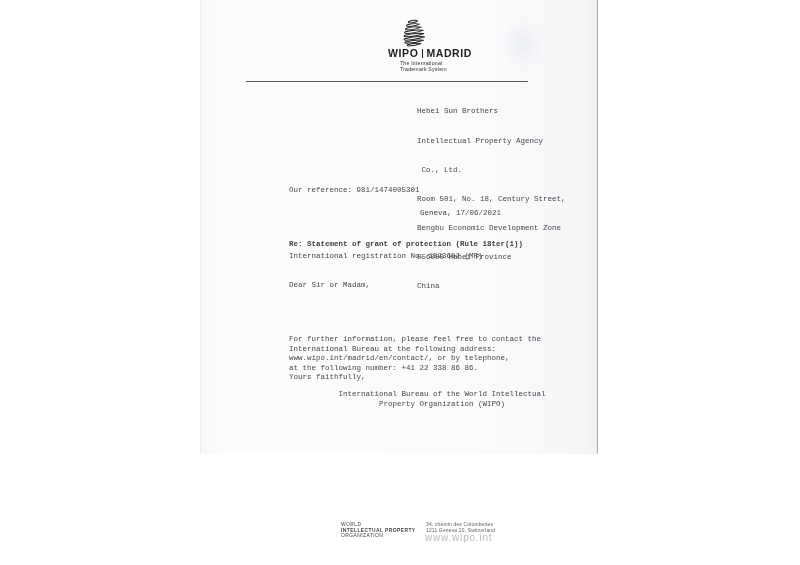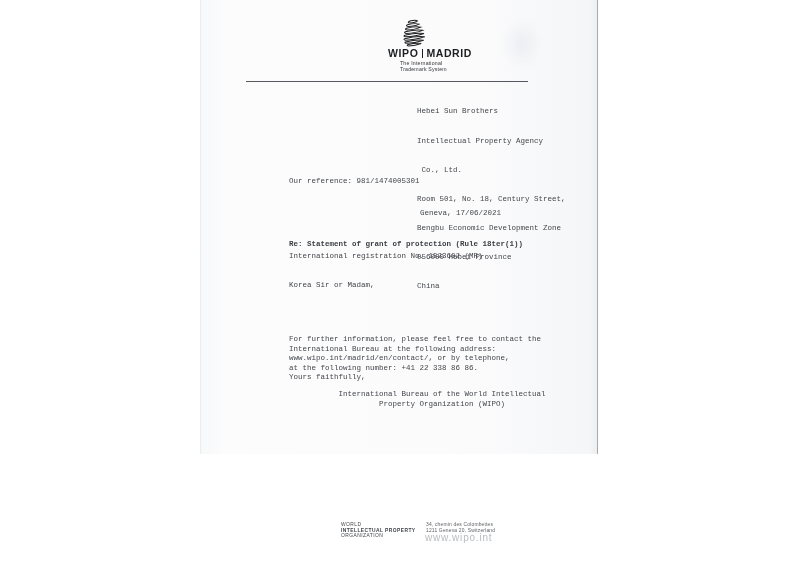--- a/index.html
+++ b/index.html
@@ -39,21 +39,21 @@
   .tw {
     position: absolute;
     font-family: "Liberation Mono", "DejaVu Sans Mono", monospace;
     font-size: 7.5px; line-height: 9.7px; color: #44474b;
     white-space: pre; letter-spacing: 0px;
   }
   .tw.multiline { white-space: pre-line; }
   .tw.bold { font-weight: bold; color: #3a3d41; font-family: Liberation Mono, monospace; }
 
   .recipient-block { left: 216px; top: 88px; }
-  .reference-line { left: 88px; top: 177px; }
+  .reference-line { left: 88px; top: 186px; }
   .date-line { left: 219px; top: 209px; }
   .subject-line { left: 88px; top: 240px; }
   .registration-line { left: 88px; top: 252px; }
   .salutation-line { left: 88px; top: 281px; }
   .body-para-1 { left: 88px; top: 294px; }
   .body-para-2 { left: 88px; top: 335px; }
   .closing-line { left: 88px; top: 373px; }
   .signature-block { left: 130px; top: 390px; width: 222px; text-align: center; }
 
   
@@ -112,21 +112,21 @@
       <div>056000 Hebei Province</div>
       <div>China</div>
     </div>
 
     <div class="tw reference-line">Our reference: 981/1474005301</div>
     <div class="tw date-line">Geneva, 17/06/2021</div>
 
     <div class="tw bold subject-line">Re: Statement of grant of protection (Rule 18ter(1))</div>
     <div class="tw registration-line">International registration No. 1523602 (MR)</div>
 
-    <div class="tw salutation-line">Korea Sir or Madam,</div>
+    <div class="tw salutation-line">Dear Sir or Madam,</div>
     <div class="tw multiline body-para-2">For further information, please feel free to contact the
 International Bureau at the following address:
 www.wipo.int/madrid/en/contact/, or by telephone,
 at the following number: +41 22 338 86 86.</div>
     <div class="tw closing-line">Yours faithfully,</div>
     <div class="tw multiline signature-block">International Bureau of the World Intellectual
 Property Organization (WIPO)</div>
 
     <div class="footer-org">
       <div>WORLD</div>

